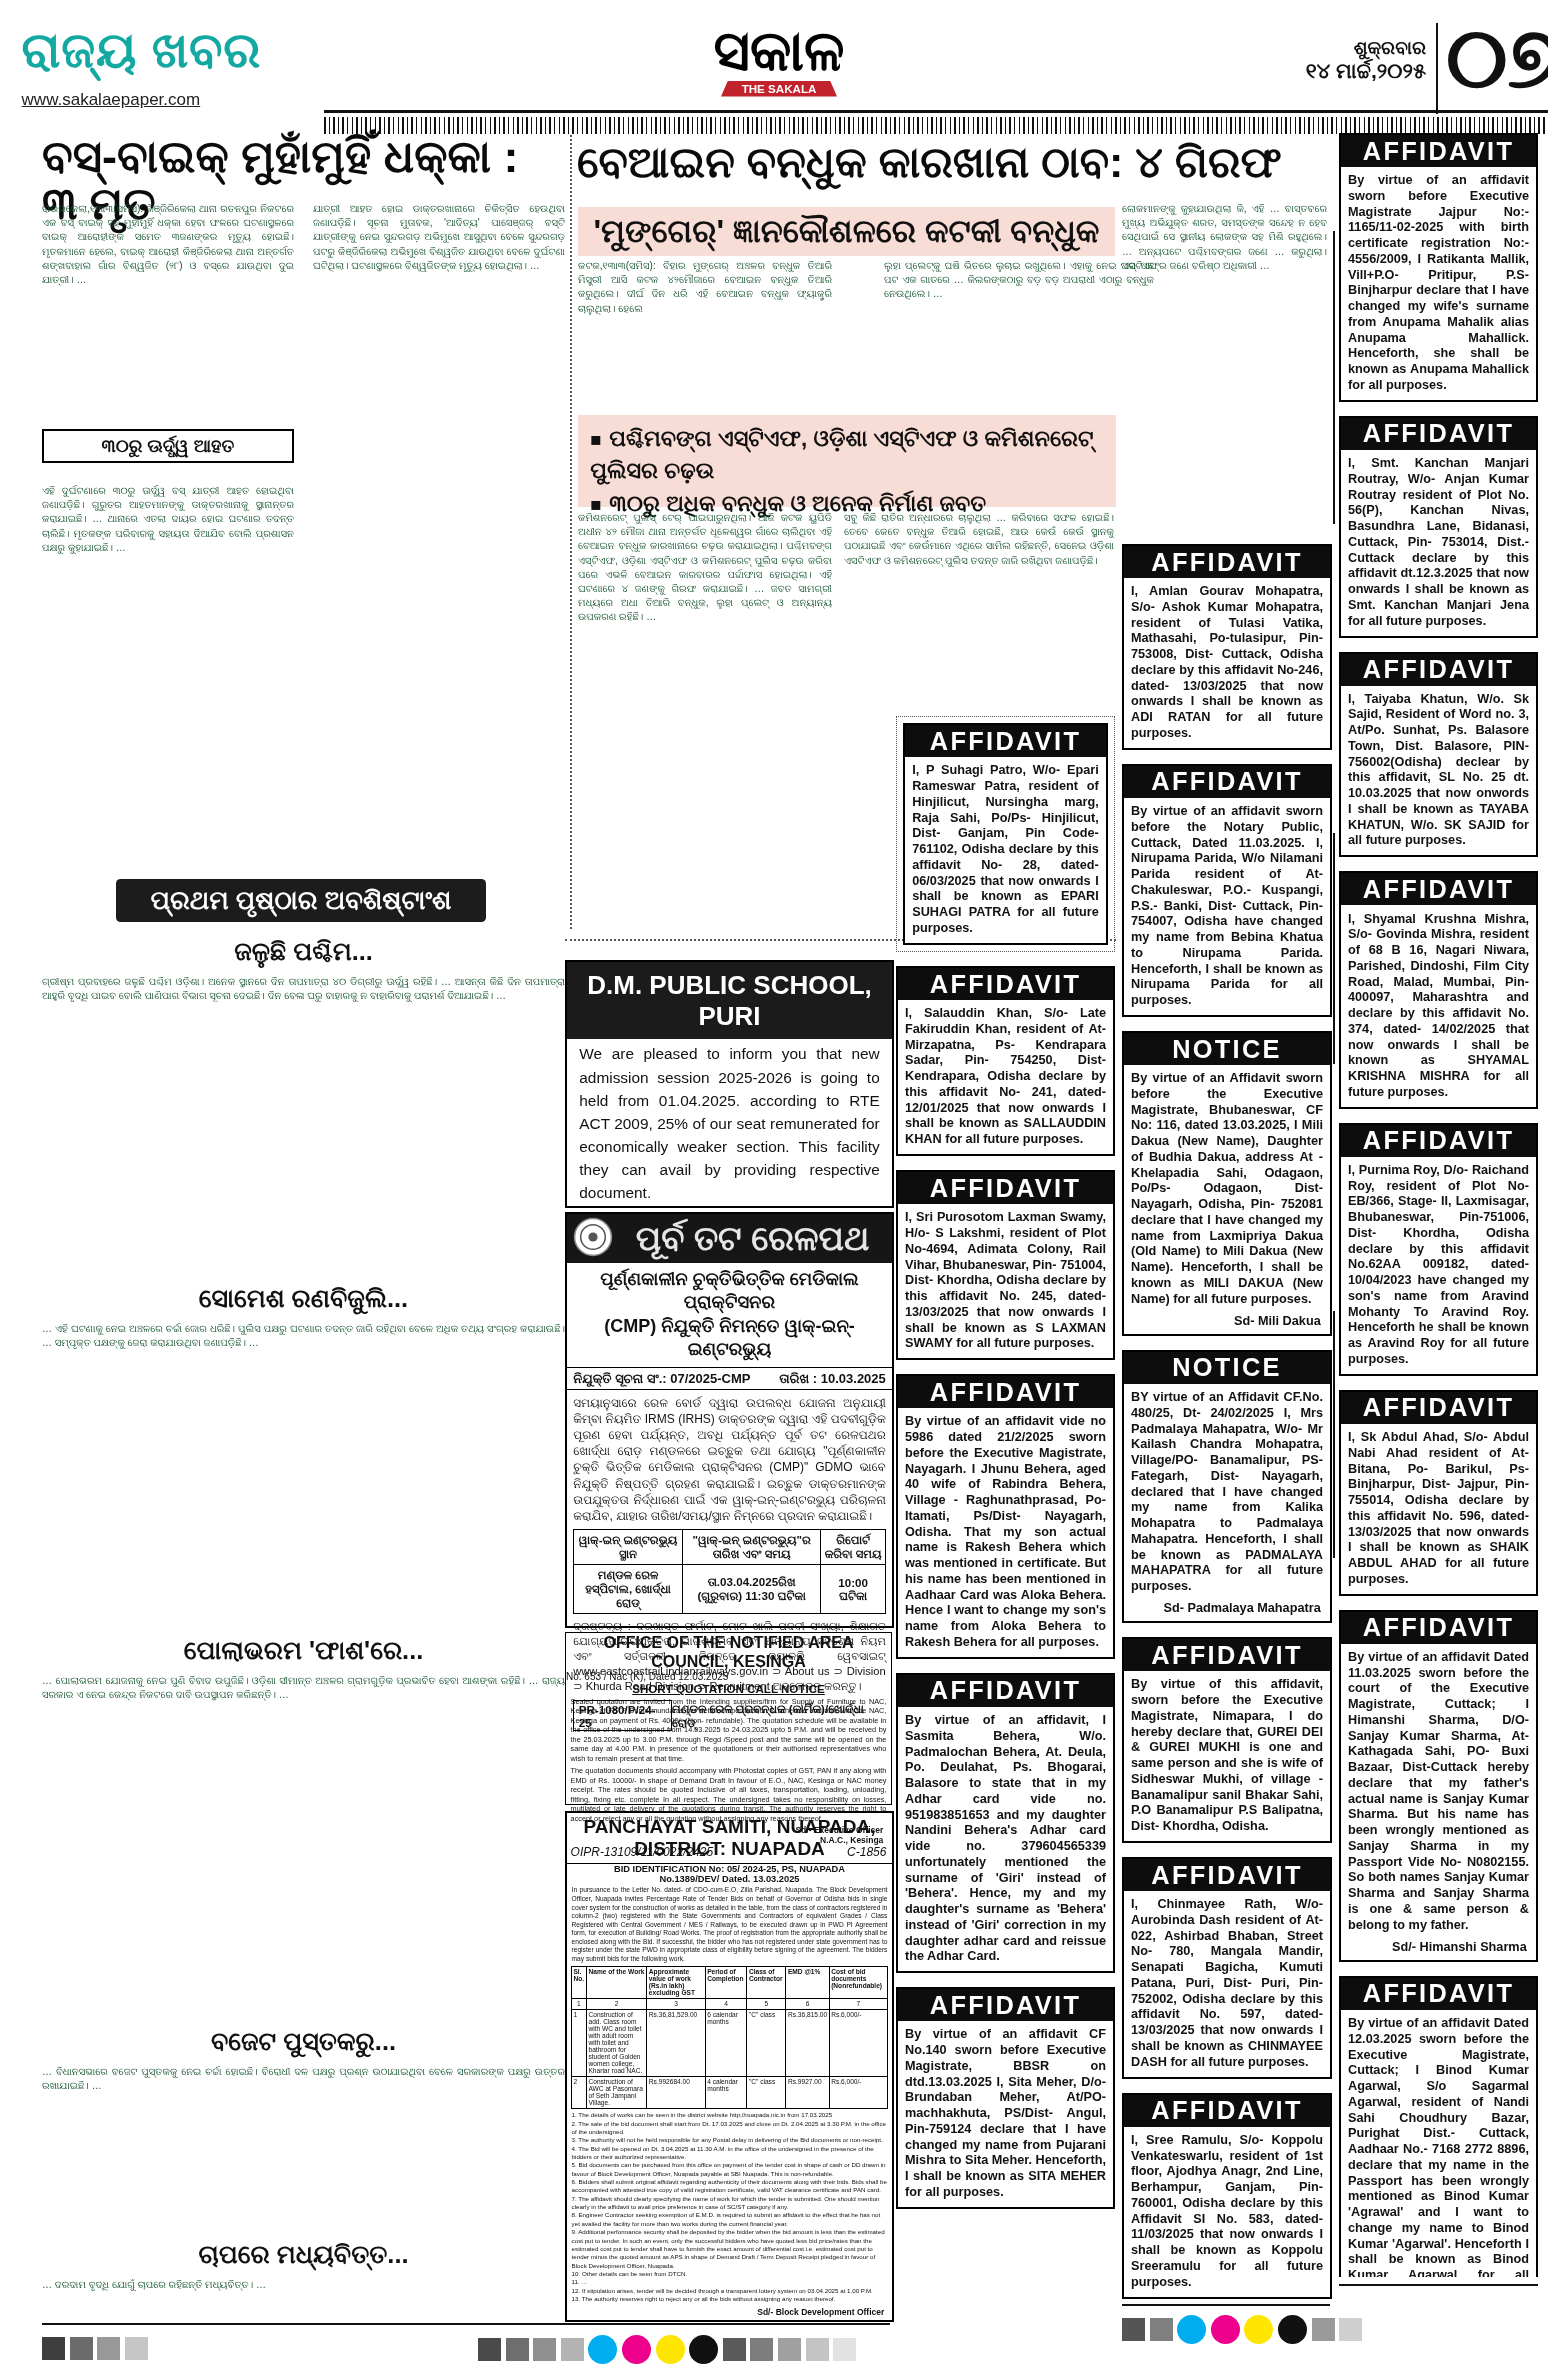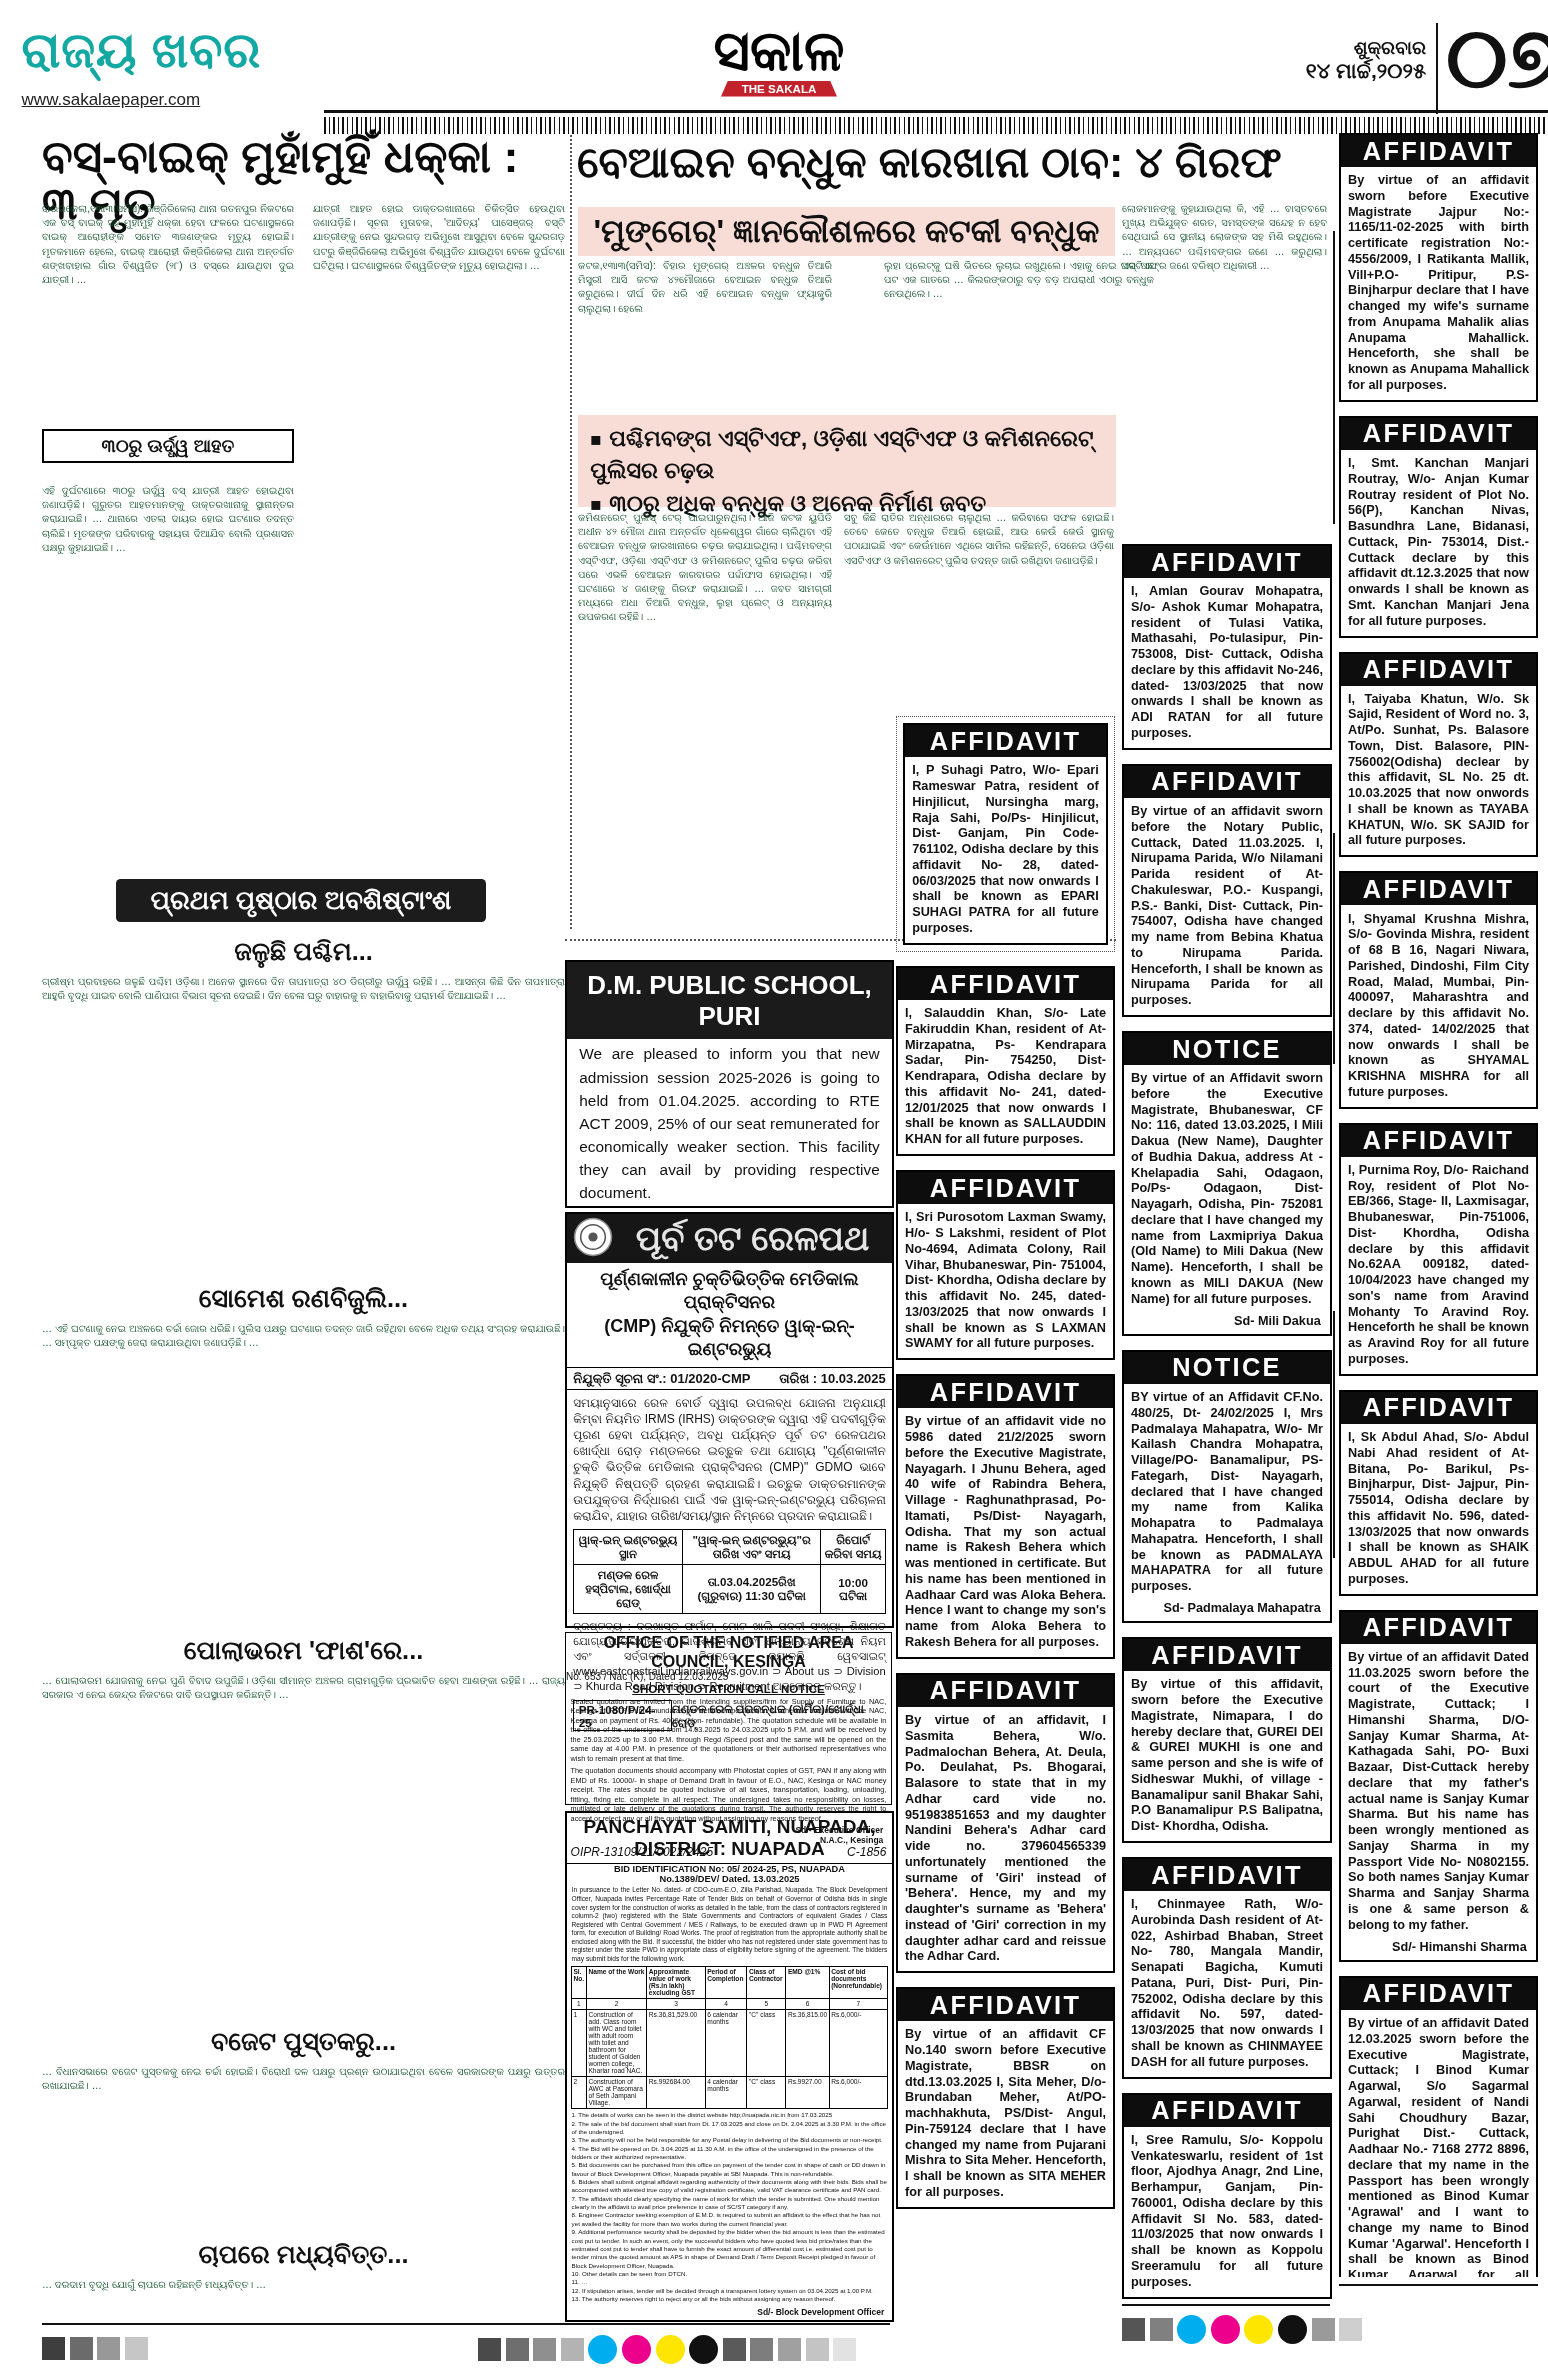--- a/index.html
+++ b/index.html
@@ -167,21 +167,21 @@
             <circle cx="26" cy="26" r="6" fill="#555"></circle>
           </svg>
       </span>
       <span class="rail-head-title">ପୂର୍ବ ତଟ ରେଳପଥ</span>
     </div>
     <div class="rail-sub">
       <div>ପୂର୍ଣ୍ଣକାଳୀନ ଚୁକ୍ତିଭିତ୍ତିକ ମେଡିକାଲ ପ୍ରାକ୍ଟିସନର</div>
       <div>(CMP) ନିଯୁକ୍ତି ନିମନ୍ତେ ୱାକ୍-ଇନ୍-ଇଣ୍ଟରଭ୍ୟୁ</div>
     </div>
     <div class="rail-meta">
-      <span>ନିଯୁକ୍ତି ସୂଚନା ସଂ.: 01/2020-CMP</span>
+      <span>ନିଯୁକ୍ତି ସୂଚନା ସଂ.: 07/2025-CMP</span>
       <span>ତାରିଖ : 10.03.2025</span>
     </div>
     <div class="rail-body">ସମୟାନୁସାରେ ରେଳ ବୋର୍ଡ ଦ୍ୱାରା ଉପଲବ୍ଧ ଯୋଜନା ଅନୁଯାୟୀ କିମ୍ବା ନିୟମିତ IRMS (IRHS) ଡାକ୍ତରଙ୍କ ଦ୍ୱାରା ଏହି ପଦବୀଗୁଡ଼ିକ ପୂରଣ ହେବା ପର୍ଯ୍ୟନ୍ତ, ଅବଧି ପର୍ଯ୍ୟନ୍ତ ପୂର୍ବ ତଟ ରେଳପଥର ଖୋର୍ଦ୍ଧା ରୋଡ଼ ମଣ୍ଡଳରେ ଇଚ୍ଛୁକ ତଥା ଯୋଗ୍ୟ "ପୂର୍ଣ୍ଣକାଳୀନ ଚୁକ୍ତି ଭିତ୍ତିକ ମେଡିକାଲ ପ୍ରାକ୍ଟିସନର (CMP)" GDMO ଭାବେ ନିଯୁକ୍ତି ନିଷ୍ପତ୍ତି ଗ୍ରହଣ କରାଯାଇଛି। ଇଚ୍ଛୁକ ଡାକ୍ତରମାନଙ୍କ ଉପଯୁକ୍ତତା ନିର୍ଦ୍ଧାରଣ ପାଇଁ ଏକ ୱାକ୍-ଇନ୍-ଇଣ୍ଟରଭ୍ୟୁ ପରିଚାଳନା କରାଯିବ, ଯାହାର ତାରିଖ/ସମୟ/ସ୍ଥାନ ନିମ୍ନରେ ପ୍ରଦାନ କରାଯାଇଛି।</div>
     <table class="rail-table">
       <tbody>
           <tr>
         <th>ୱାକ୍-ଇନ୍ ଇଣ୍ଟରଭ୍ୟୁ ସ୍ଥାନ</th>
         <th>"ୱାକ୍-ଇନ୍ ଇଣ୍ଟରଭ୍ୟୁ"ର ତାରିଖ ଏବଂ ସମୟ</th>
         <th>ରିପୋର୍ଟ କରିବା ସମୟ</th>
       </tr>

